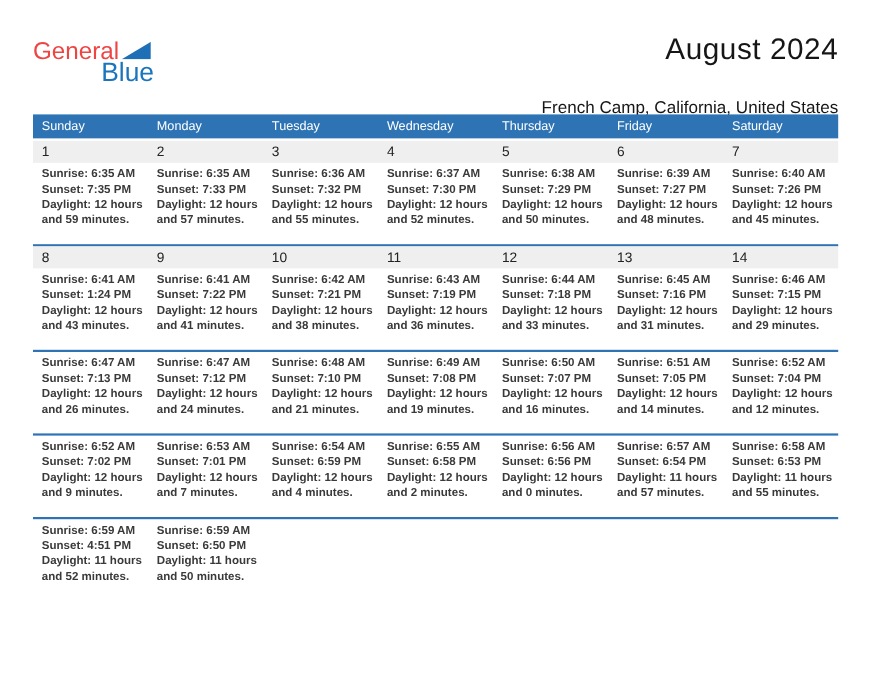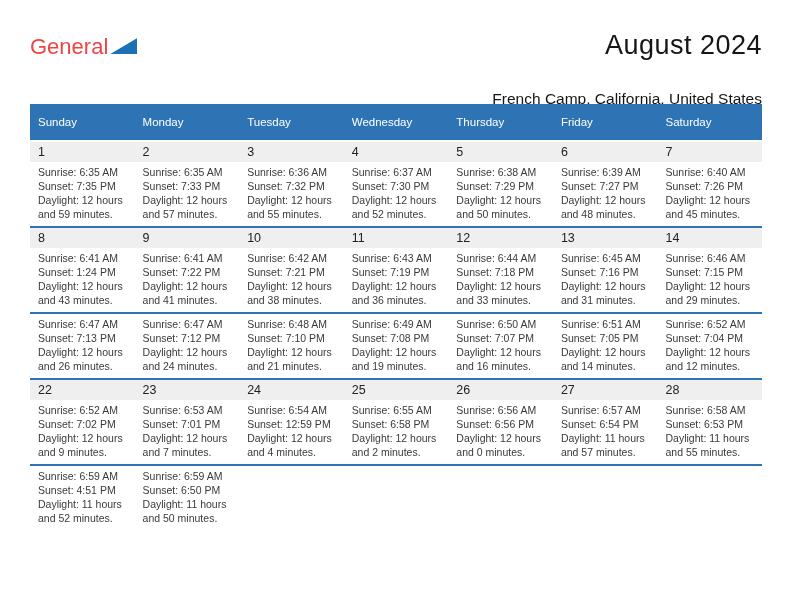--- a/index.html
+++ b/index.html
@@ -23,39 +23,40 @@
   }
   .logo-blue { font-size: 24px; color: #1b75bc; line-height: 1; margin-top: -3px; padding-left: 62px; }
 
   
   .title-block { position: absolute; right: 30px; top: 30px; text-align: right; color: #161616; }
   .page-title { font-size: 27px; letter-spacing: 0.5px; }
   .page-subtitle { font-size: 15.5px; margin-top: 29px; }
 
   
   .calendar { position: absolute; left: 30px; top: 104px; width: 732px; }
-  .weekday-header { display: flex; background: #2e74b5; height: 36px; align-items: center; }
+  .weekday-header { display: flex; background: #2e74b5; height: 22px; align-items: center; }
   .weekday-cell { flex: 1; color: #ffffff; font-size: 11.5px; padding-left: 8px; }
 
   .week-row { border-top: 2px solid #2e74b5; }
   .week-row.first { border-top: 2px solid #ffffff; }
   .date-band { display: flex; background: #efefef; height: 20px; align-items: center; }
   .date-num { flex: 1; font-size: 12.5px; color: #222222; padding-left: 8px; }
-  .details-band { display: flex; padding-top: 3px; padding-bottom: 5px; }
+  .details-band { display: flex; padding-top: 3px; padding-bottom: 15px; font-weight: bold; }
   .detail-cell { flex: 1; padding-left: 8px; padding-right: 2px; min-width: 0; }
   .detail-line { font-size: 10.5px; line-height: 14px; color: #3a3a3a; white-space: nowrap; }
 </style>
 </head>
 <body>
 
 <div class="logo">
   <div class="logo-row1">
     <span class="logo-general">General</span>
     <span class="logo-triangle"></span>
   </div>
+  <div class="logo-blue">Blue</div>
 </div>
 
 <div class="title-block">
   <div class="page-title">August 2024</div>
   <div class="page-subtitle">French Camp, California, United States</div>
 </div>
 
 <div class="calendar">
   <div class="weekday-header">
     <div class="weekday-cell">Sunday</div>
@@ -217,45 +218,36 @@
           </div>
           <div class="detail-cell">
             <div class="detail-line">Sunrise: 6:52 AM</div>
             <div class="detail-line">Sunset: 7:04 PM</div>
             <div class="detail-line">Daylight: 12 hours</div>
             <div class="detail-line">and 12 minutes.</div>
           </div>
         </div>
       </div>
       <div class="week-row">
-        <div class="date-band">
-          <div class="date-num">22</div>
-          <div class="date-num">23</div>
-          <div class="date-num">24</div>
-          <div class="date-num">25</div>
-          <div class="date-num">26</div>
-          <div class="date-num">27</div>
-          <div class="date-num">28</div>
-        </div>
         <div class="details-band">
           <div class="detail-cell">
             <div class="detail-line">Sunrise: 6:52 AM</div>
             <div class="detail-line">Sunset: 7:02 PM</div>
             <div class="detail-line">Daylight: 12 hours</div>
             <div class="detail-line">and 9 minutes.</div>
           </div>
           <div class="detail-cell">
             <div class="detail-line">Sunrise: 6:53 AM</div>
             <div class="detail-line">Sunset: 7:01 PM</div>
             <div class="detail-line">Daylight: 12 hours</div>
             <div class="detail-line">and 7 minutes.</div>
           </div>
           <div class="detail-cell">
             <div class="detail-line">Sunrise: 6:54 AM</div>
-            <div class="detail-line">Sunset: 12:59 PM</div>
+            <div class="detail-line">Sunset: 6:59 PM</div>
             <div class="detail-line">Daylight: 12 hours</div>
             <div class="detail-line">and 4 minutes.</div>
           </div>
           <div class="detail-cell">
             <div class="detail-line">Sunrise: 6:55 AM</div>
             <div class="detail-line">Sunset: 6:58 PM</div>
             <div class="detail-line">Daylight: 12 hours</div>
             <div class="detail-line">and 2 minutes.</div>
           </div>
           <div class="detail-cell">

